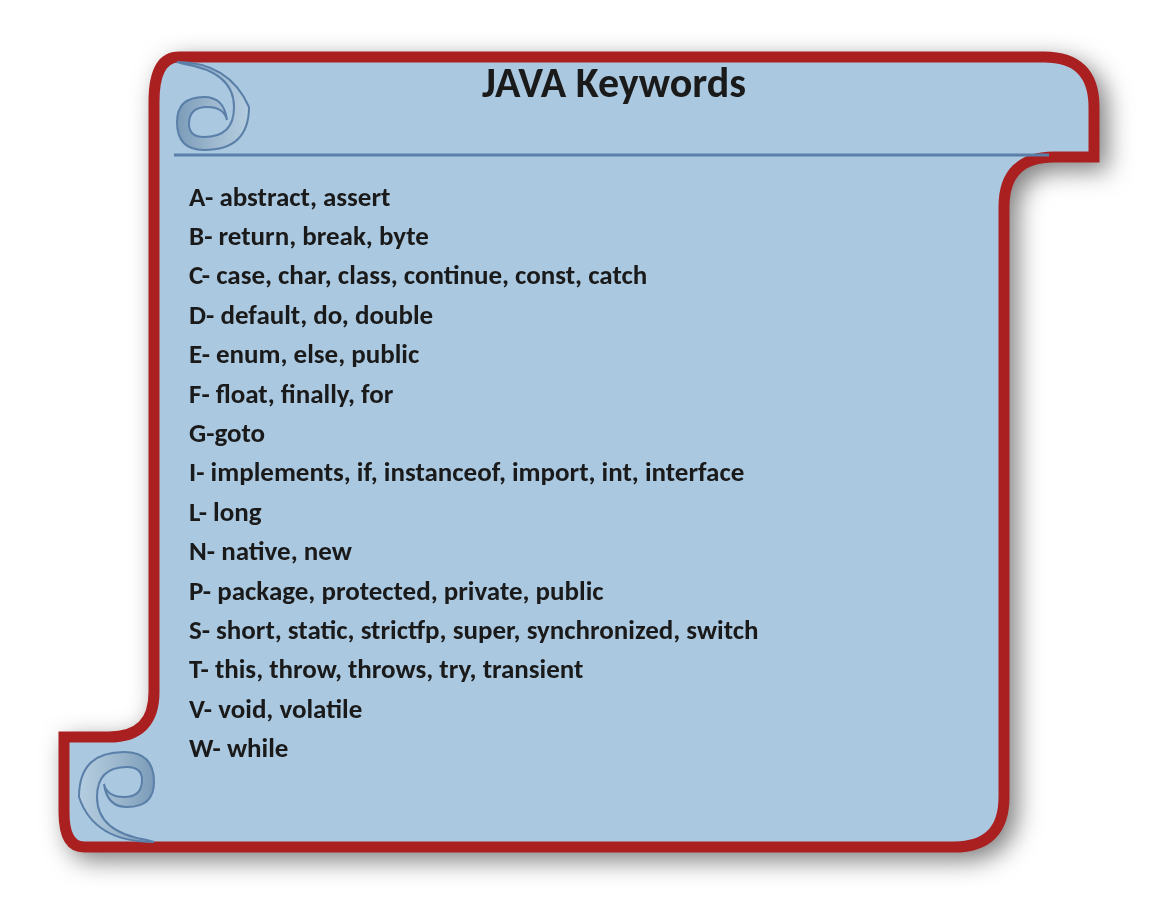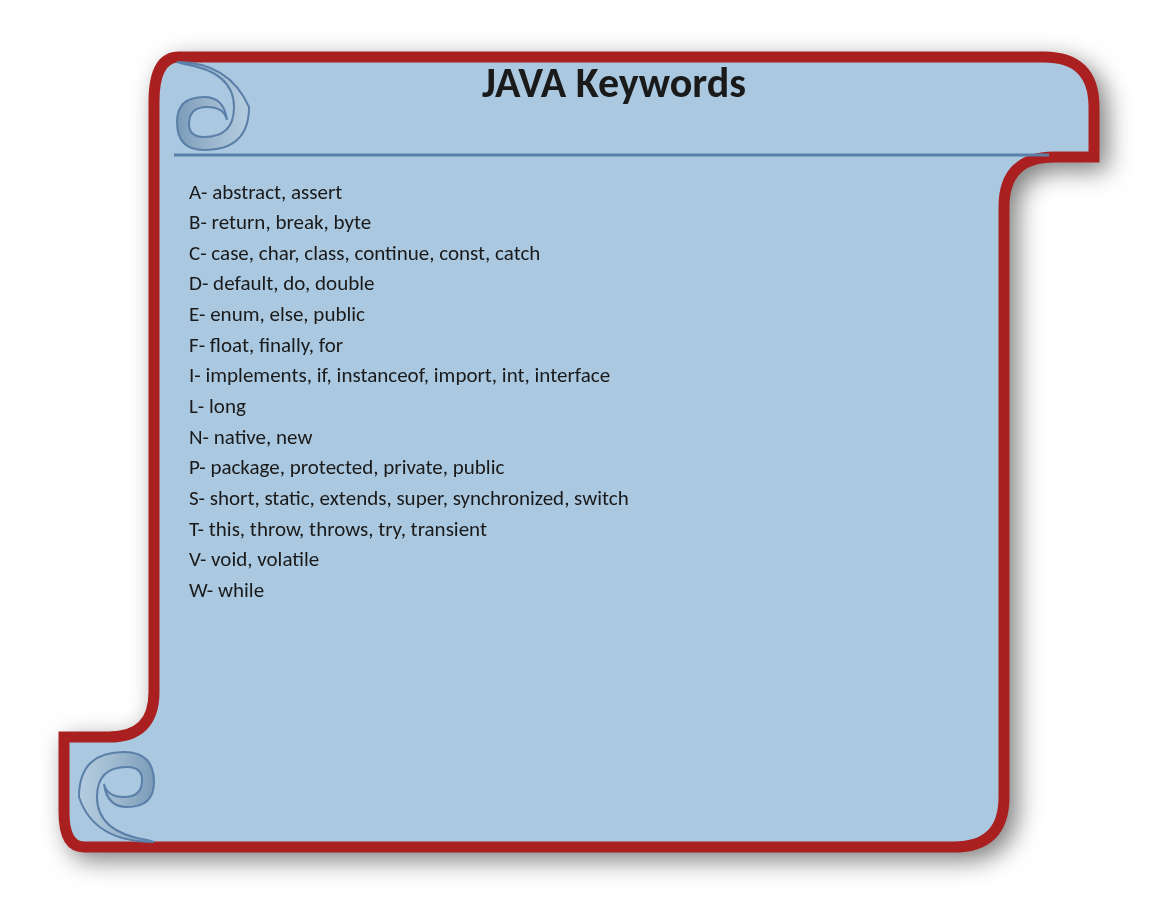--- a/index.html
+++ b/index.html
@@ -44,22 +44,22 @@
       font-weight: bold;
       color: #1a1a1a;
     }
     .content {
       position: absolute;
       top: 135px;
       left: 140px;
       width: 800px;
     }
     .keyword-line {
-      font-size: 21px;
-      font-weight: normal;
+      font-size: 27px;
+      font-weight: bold;
       color: #1a1a1a;
       line-height: 1.46;
     }
   </style>
 </head>
 <body>
 
 <div class="scroll-container">
   <svg class="scroll-svg" viewBox="0 0 1060 830" xmlns="http://www.w3.org/2000/svg">
     <defs>
@@ -129,22 +129,23 @@
     <div class="title">JAVA Keywords</div>
   </div>
 
   <div class="content">
     <div class="keyword-line">A- abstract, assert</div>
     <div class="keyword-line">B- return, break, byte</div>
     <div class="keyword-line">C- case, char, class, continue, const, catch</div>
     <div class="keyword-line">D- default, do, double</div>
     <div class="keyword-line">E- enum, else, public</div>
     <div class="keyword-line">F- float, finally, for</div>
+    <div class="keyword-line">G-goto</div>
     <div class="keyword-line">I- implements, if, instanceof, import, int, interface</div>
     <div class="keyword-line">L- long</div>
     <div class="keyword-line">N- native, new</div>
     <div class="keyword-line">P- package, protected, private, public</div>
-    <div class="keyword-line">S- short, static, extends, super, synchronized, switch</div>
+    <div class="keyword-line">S- short, static, strictfp, super, synchronized, switch</div>
     <div class="keyword-line">T- this, throw, throws, try, transient</div>
     <div class="keyword-line">V- void, volatile</div>
     <div class="keyword-line">W- while</div>
   </div>
 </div>
 
 </body></html>

